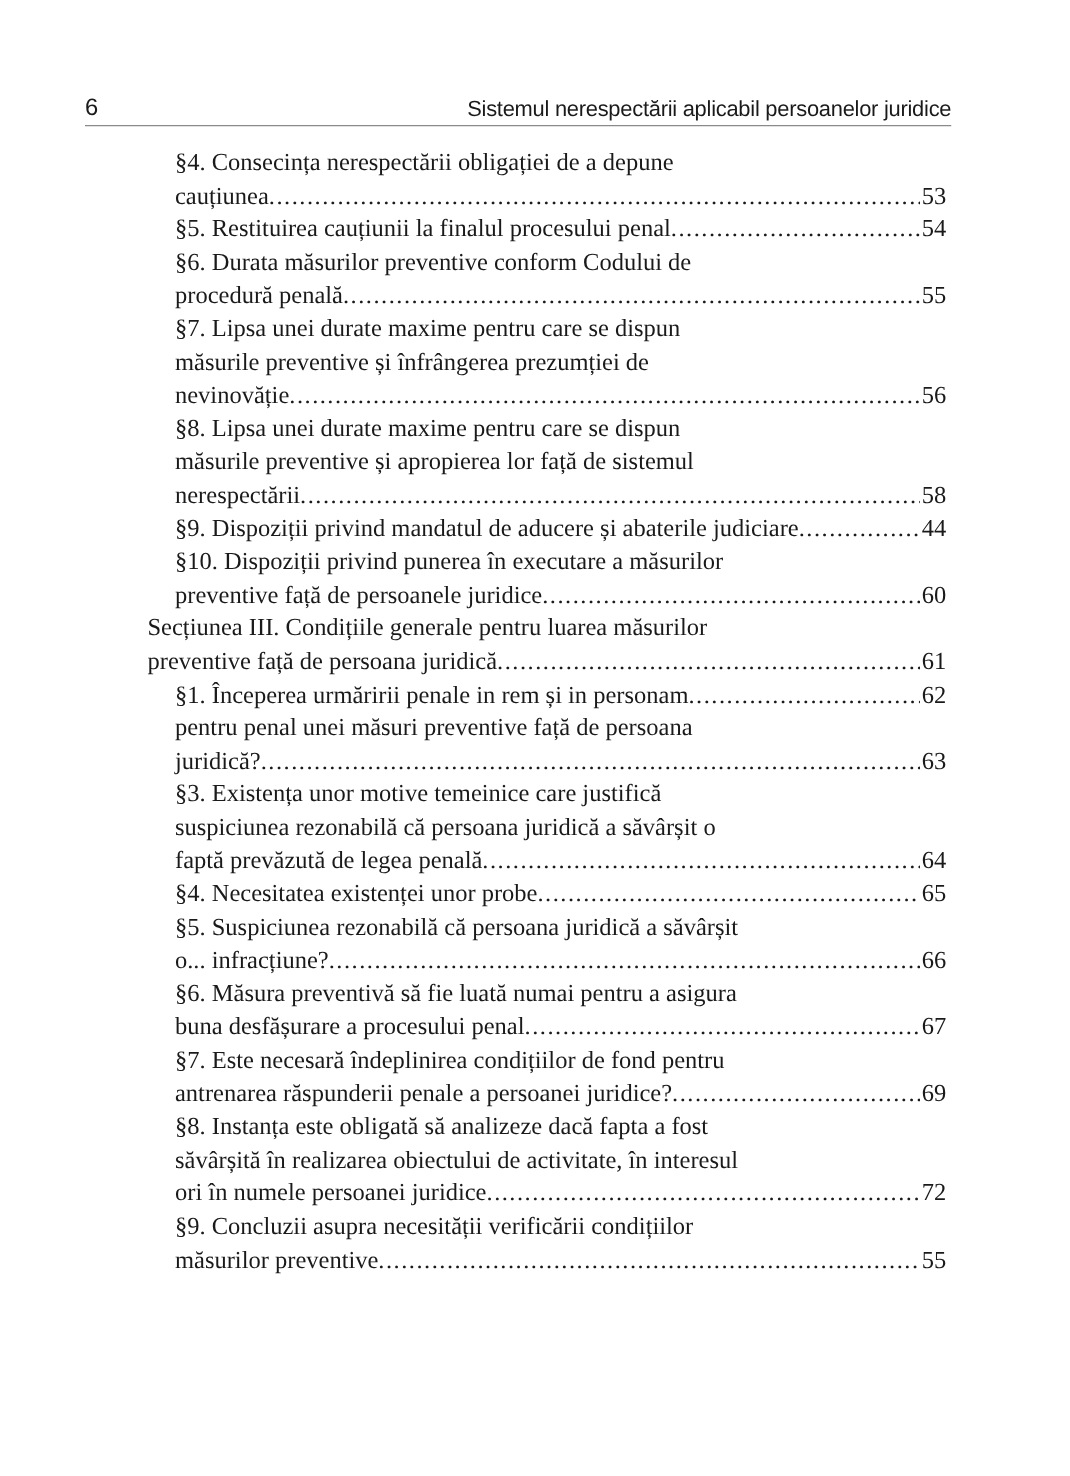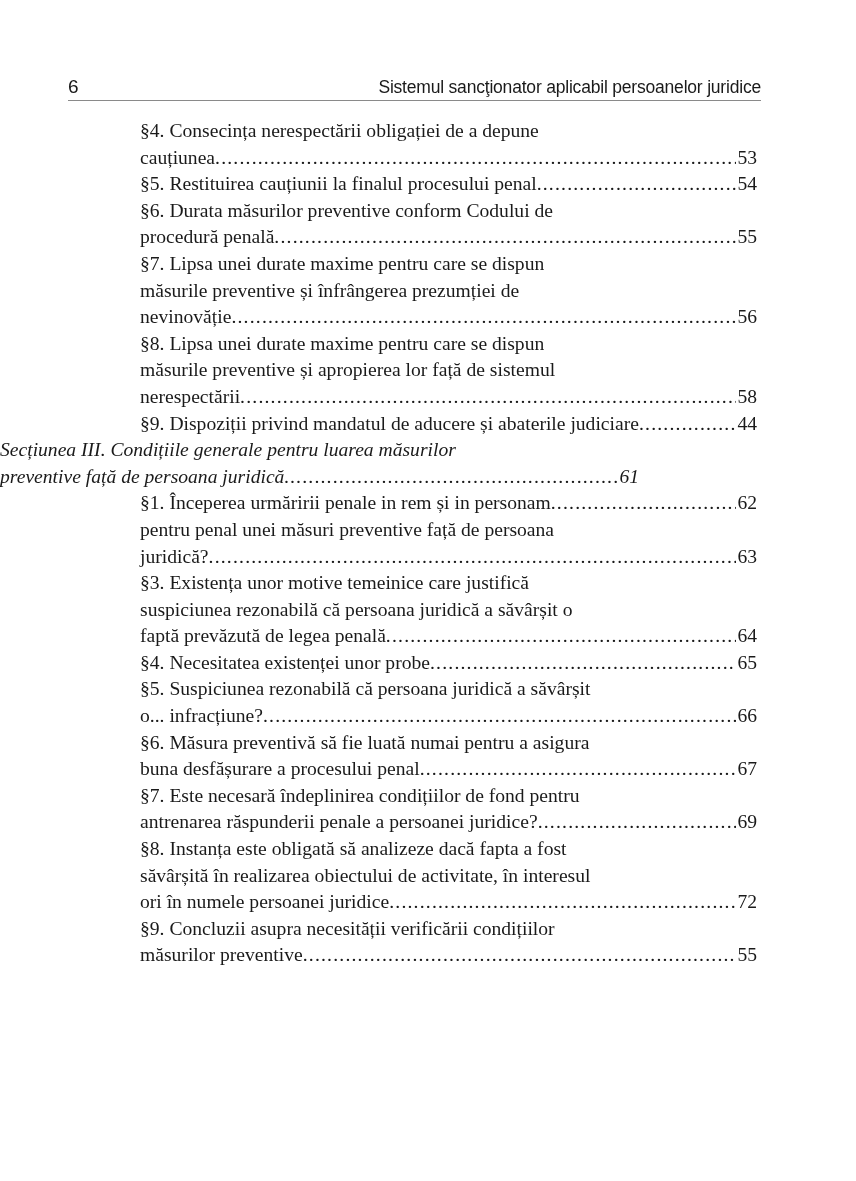--- a/index.html
+++ b/index.html
@@ -16,34 +16,34 @@
   .header-rule {
     position: absolute; left: 68px; width: 693px; top: 100px; height: 1px;
     background: #8a8a8a;
   }
   .toc {
     position: absolute; left: 0; top: 118px; width: 856px;
     font-family: "Liberation Serif", serif; font-size: 19.6px; color: #1a1a1a;
   }
   .entry { position: relative; width: 617px; }
   .entry.l2 { margin-left: 140px; }
-  .entry.l1 { width: 639px; font-style: italic; }
+  .entry.l1 { margin-left: 118px; width: 639px; }
   .line { height: 26.6px; line-height: 26.6px; white-space: nowrap; overflow: hidden; }
   .lastline { display: flex; height: 26.6px; line-height: 26.6px; white-space: nowrap; }
   .lastline .txt { flex: 0 0 auto; }
   .lastline .dots { flex: 1 1 auto; overflow: hidden; white-space: nowrap; letter-spacing: 1.2px; color: #1a1a1a; }
   .lastline .dots::before { content: "................................................................................................................................................................................................................"; }
   .lastline .pg { flex: 0 0 auto; padding-left: 1px; }
 </style>
 </head>
 <body>
 
 <div>
   <div class="page-number">6</div>
-  <div class="running-title">Sistemul sancţionator aplicabil persoanelor juridice</div>
+  <div class="running-title">Sistemul nerespectării aplicabil persoanelor juridice</div>
   <div class="header-rule"></div>
 </div>
 
 <div class="toc" id="toc">
     <div class="entry l2">
       <div class="line">§4. Consecința nerespectării obligației de a depune</div>
       <div class="lastline">
         <span class="txt">cauțiunea</span>
         <span class="dots"></span>
         <span class="pg">53</span>
@@ -80,20 +80,28 @@
         <span class="txt">nerespectării</span>
         <span class="dots"></span>
         <span class="pg">58</span>
       </div>
     </div>
     <div class="entry l2">
       <div class="lastline">
         <span class="txt">§9. Dispoziții privind mandatul de aducere și abaterile judiciare</span>
         <span class="dots"></span>
         <span class="pg">44</span>
+      </div>
+    </div>
+    <div class="entry l2">
+      <div class="line">§10. Dispoziții privind punerea în executare a măsurilor</div>
+      <div class="lastline">
+        <span class="txt">preventive față de persoanele juridice</span>
+        <span class="dots"></span>
+        <span class="pg">60</span>
       </div>
     </div>
     <div class="entry l1">
       <div class="line">Secțiunea III. Condițiile generale pentru luarea măsurilor</div>
       <div class="lastline">
         <span class="txt">preventive față de persoana juridică</span>
         <span class="dots"></span>
         <span class="pg">61</span>
       </div>
     </div>

